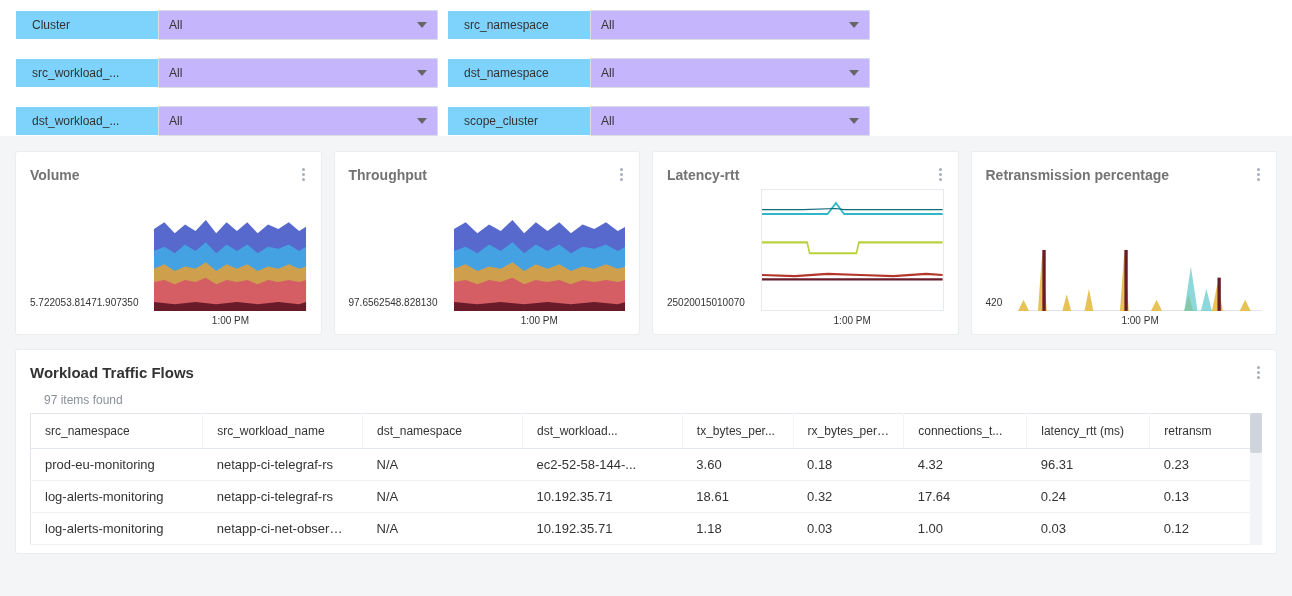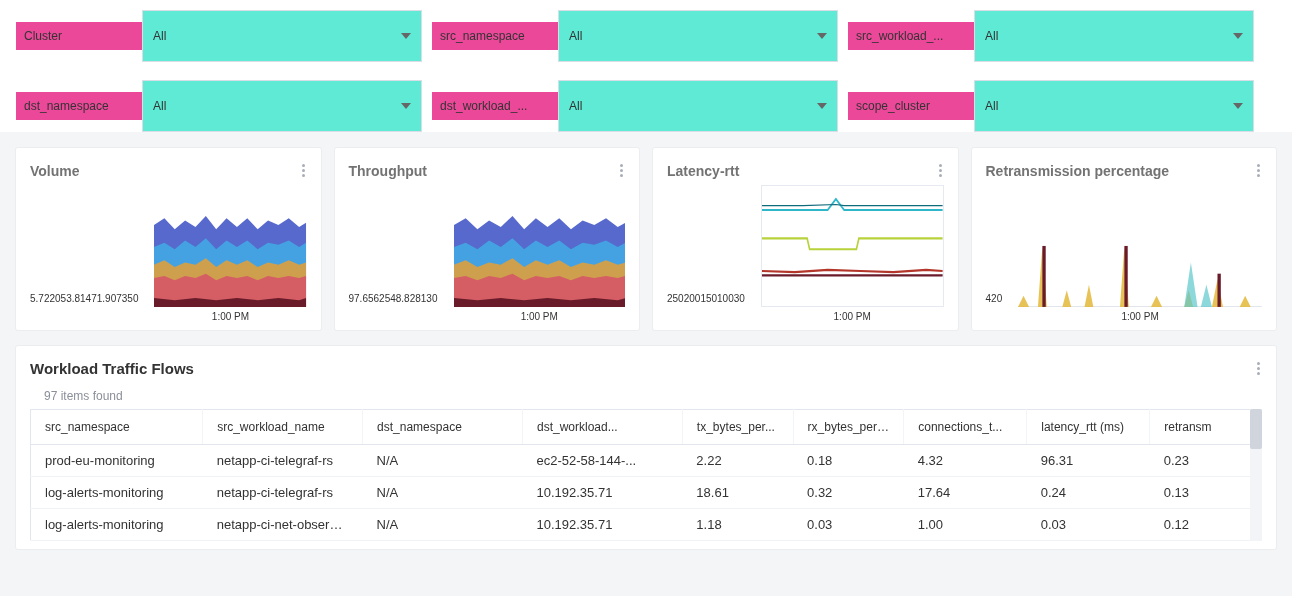--- a/index.html
+++ b/index.html
@@ -1,20 +1,20 @@
 <!DOCTYPE html>
 <html><head>
 <meta charset="utf-8">
 <style>
 html,body{margin:0;padding:0;background:#f4f5f7;font-family:"Segoe UI",Tahoma,sans-serif;font-size:13px;color:#333;}
 .container{width:1292px;height:596px;overflow:hidden;}
 .filters{background:#fff;padding:10px 16px 0;display:flex;flex-wrap:wrap;gap:18px 10px;}
 .filter{display:flex;align-items:center;}
-.filter-label{background:#ec4899;width:110px;height:28px;display:flex;align-items:center;padding:0 8px;font-size:12px;color:#333;overflow:hidden;white-space:nowrap;text-overflow:ellipsis;}
-.filter-select{border:1px solid #d8dde6;height:28px;width:258px;display:flex;align-items:center;justify-content:space-between;padding:11px 10px;font-size:12px;color:#333;cursor:pointer;background:#5eead4;}
+.filter-label{background:#7dd3fc;width:110px;height:28px;display:flex;align-items:center;padding:0 16px;font-size:12px;color:#333;overflow:hidden;white-space:nowrap;text-overflow:ellipsis;}
+.filter-select{border:1px solid #d8dde6;height:28px;width:258px;display:flex;align-items:center;justify-content:space-between;padding:0 10px;font-size:12px;color:#333;cursor:pointer;background:#c4b5fd;}
 .caret{width:0;height:0;border-left:5px solid transparent;border-right:5px solid transparent;border-top:6px solid #666;}
 .panels{display:flex;gap:14px;padding:16px 16px 0;}
 .panel{background:#fff;border-radius:2px;flex:1;padding:14px 14px 8px;box-shadow:0 0 0 1px rgba(0,0,0,0.03);display:flex;flex-direction:column;}
 .panel-head{display:flex;justify-content:space-between;align-items:center;margin-bottom:6px;}
 .panel-title{font-size:14px;font-weight:600;color:#737373;}
 .kebab{display:flex;flex-direction:column;gap:2px;cursor:pointer;padding:2px;}
 .kebab span{width:3px;height:3px;border-radius:50%;background:#a8aeb9;}
 .chart{flex:1;display:flex;}
 .yaxis{display:flex;flex-direction:row;justify-content:space-between;align-items:flex-end;font-size:10px;color:#333;padding:2px 4px 18px 0;}
 .plot{flex:1;display:flex;flex-direction:column;margin-left:12px;}
@@ -153,21 +153,21 @@
             <span></span>
             <span></span>
           </div>
       </div>
       <div class="chart">
         <div class="yaxis" id="yt-latency">
             <div>250</div>
             <div>200</div>
             <div>150</div>
             <div>100</div>
-            <div>30</div>
+            <div>70</div>
           </div>
         <div class="plot">
           <div class="plotarea" style="border:1px solid #e6e9ef;">
             <svg viewBox="0 0 220 110" preserveAspectRatio="none" width="100%" height="100%">
               <polyline points="0,22 50,22 80,22 90,12 100,22 150,22 220,22" stroke="#2fb7c9" stroke-width="2" fill="none"></polyline>
               <polyline points="0,18 50,18 90,17 100,18 150,18 220,18" stroke="#106b7a" stroke-width="1" fill="none"></polyline>
               <polyline points="0,48 55,48 58,58 115,58 118,48 220,48" stroke="#b7d23a" stroke-width="2" fill="none"></polyline>
               <polyline points="0,78 40,79 80,77 120,78 160,79 200,77 220,78" stroke="#b4362a" stroke-width="2" fill="none"></polyline>
               <polyline points="0,82 220,82" stroke="#6a1b2a" stroke-width="2" fill="none"></polyline>
             </svg>
@@ -244,21 +244,21 @@
               <th>latency_rtt (ms)</th>
               <th>retransm</th>
             </tr>
           </thead>
         <tbody id="tbody">
             <tr>
               <td>prod-eu-monitoring</td>
               <td>netapp-ci-telegraf-rs</td>
               <td>N/A</td>
               <td>ec2-52-58-144-...</td>
-              <td>2.22</td>
+              <td>3.60</td>
               <td>0.18</td>
               <td>4.32</td>
               <td>96.31</td>
               <td>0.23</td>
             </tr>
             <tr>
               <td>log-alerts-monitoring</td>
               <td>netapp-ci-telegraf-rs</td>
               <td>N/A</td>
               <td>10.192.35.71</td>

